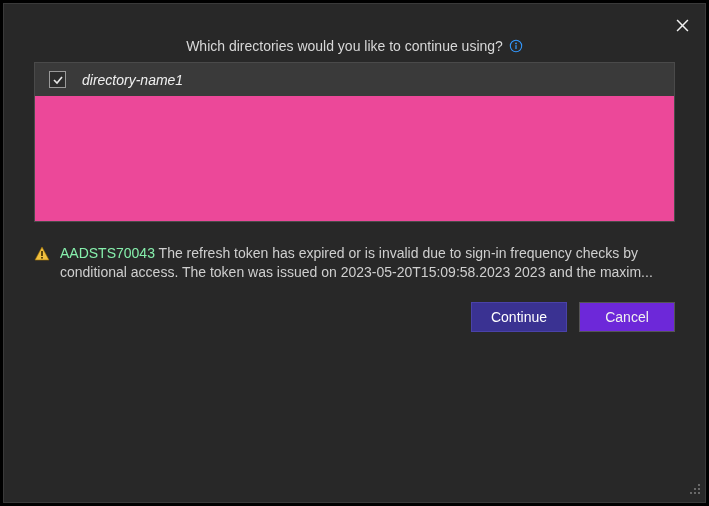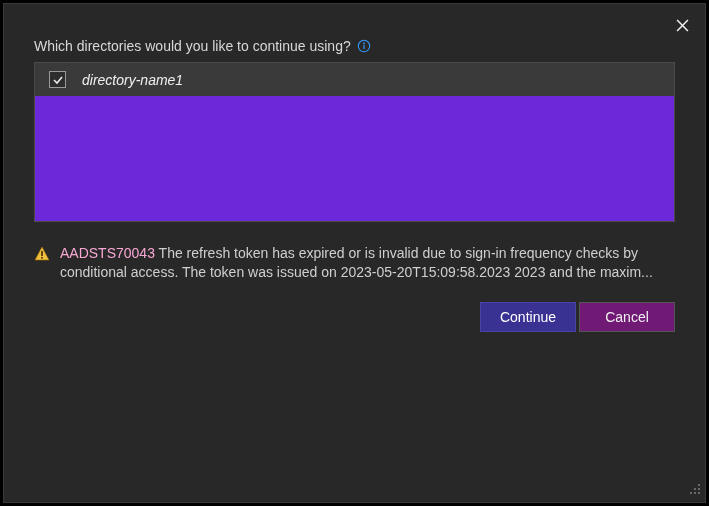--- a/index.html
+++ b/index.html
@@ -47,28 +47,29 @@
       font-size: 14px;
       color: #cfcfcf;
       margin-bottom: 26px;
     }
     .question-row {
       display: flex;
       align-items: center;
       gap: 6px;
       font-size: 14px;
       margin-bottom: 8px;
+      justify-content: center;
     }
     .info-icon {
       display: inline-flex;
       color: #3399ff;
     }
     .listbox {
       border: 1px solid #4a4a4a;
-      background: #6d28d9;
+      background: #ec4899;
       height: 160px;
       overflow: auto;
     }
     .dir-row {
       display: flex;
       align-items: center;
       gap: 16px;
       padding: 8px 14px;
     }
     .dir-row.selected {
@@ -92,37 +93,37 @@
     }
     .error-row {
       display: flex;
       gap: 10px;
       margin-top: 22px;
       font-size: 14px;
       line-height: 1.35;
       color: #cfcfcf;
     }
     .warn-icon { flex-shrink: 0; margin-top: 2px; }
-    .error-code { color: #f9a8d4; }
+    .error-code { color: #86efac; }
     .button-row {
       display: flex;
       justify-content: flex-end;
-      gap: 3px;
+      gap: 12px;
       margin-top: 20px;
     }
     .btn {
       min-width: 96px;
       height: 30px;
       font-size: 14px;
       display: flex;
       align-items: center;
       justify-content: center;
       cursor: pointer;
       border: 1px solid #555;
-      background: #701a75;
+      background: #6d28d9;
       color: #f0f0f0;
     }
     .btn.primary {
       background: #3a3292;
       border-color: #4a42a8;
       color: #fff;
     }
     .resize-grip {
       position: absolute;
       right: 4px; bottom: 3px;

